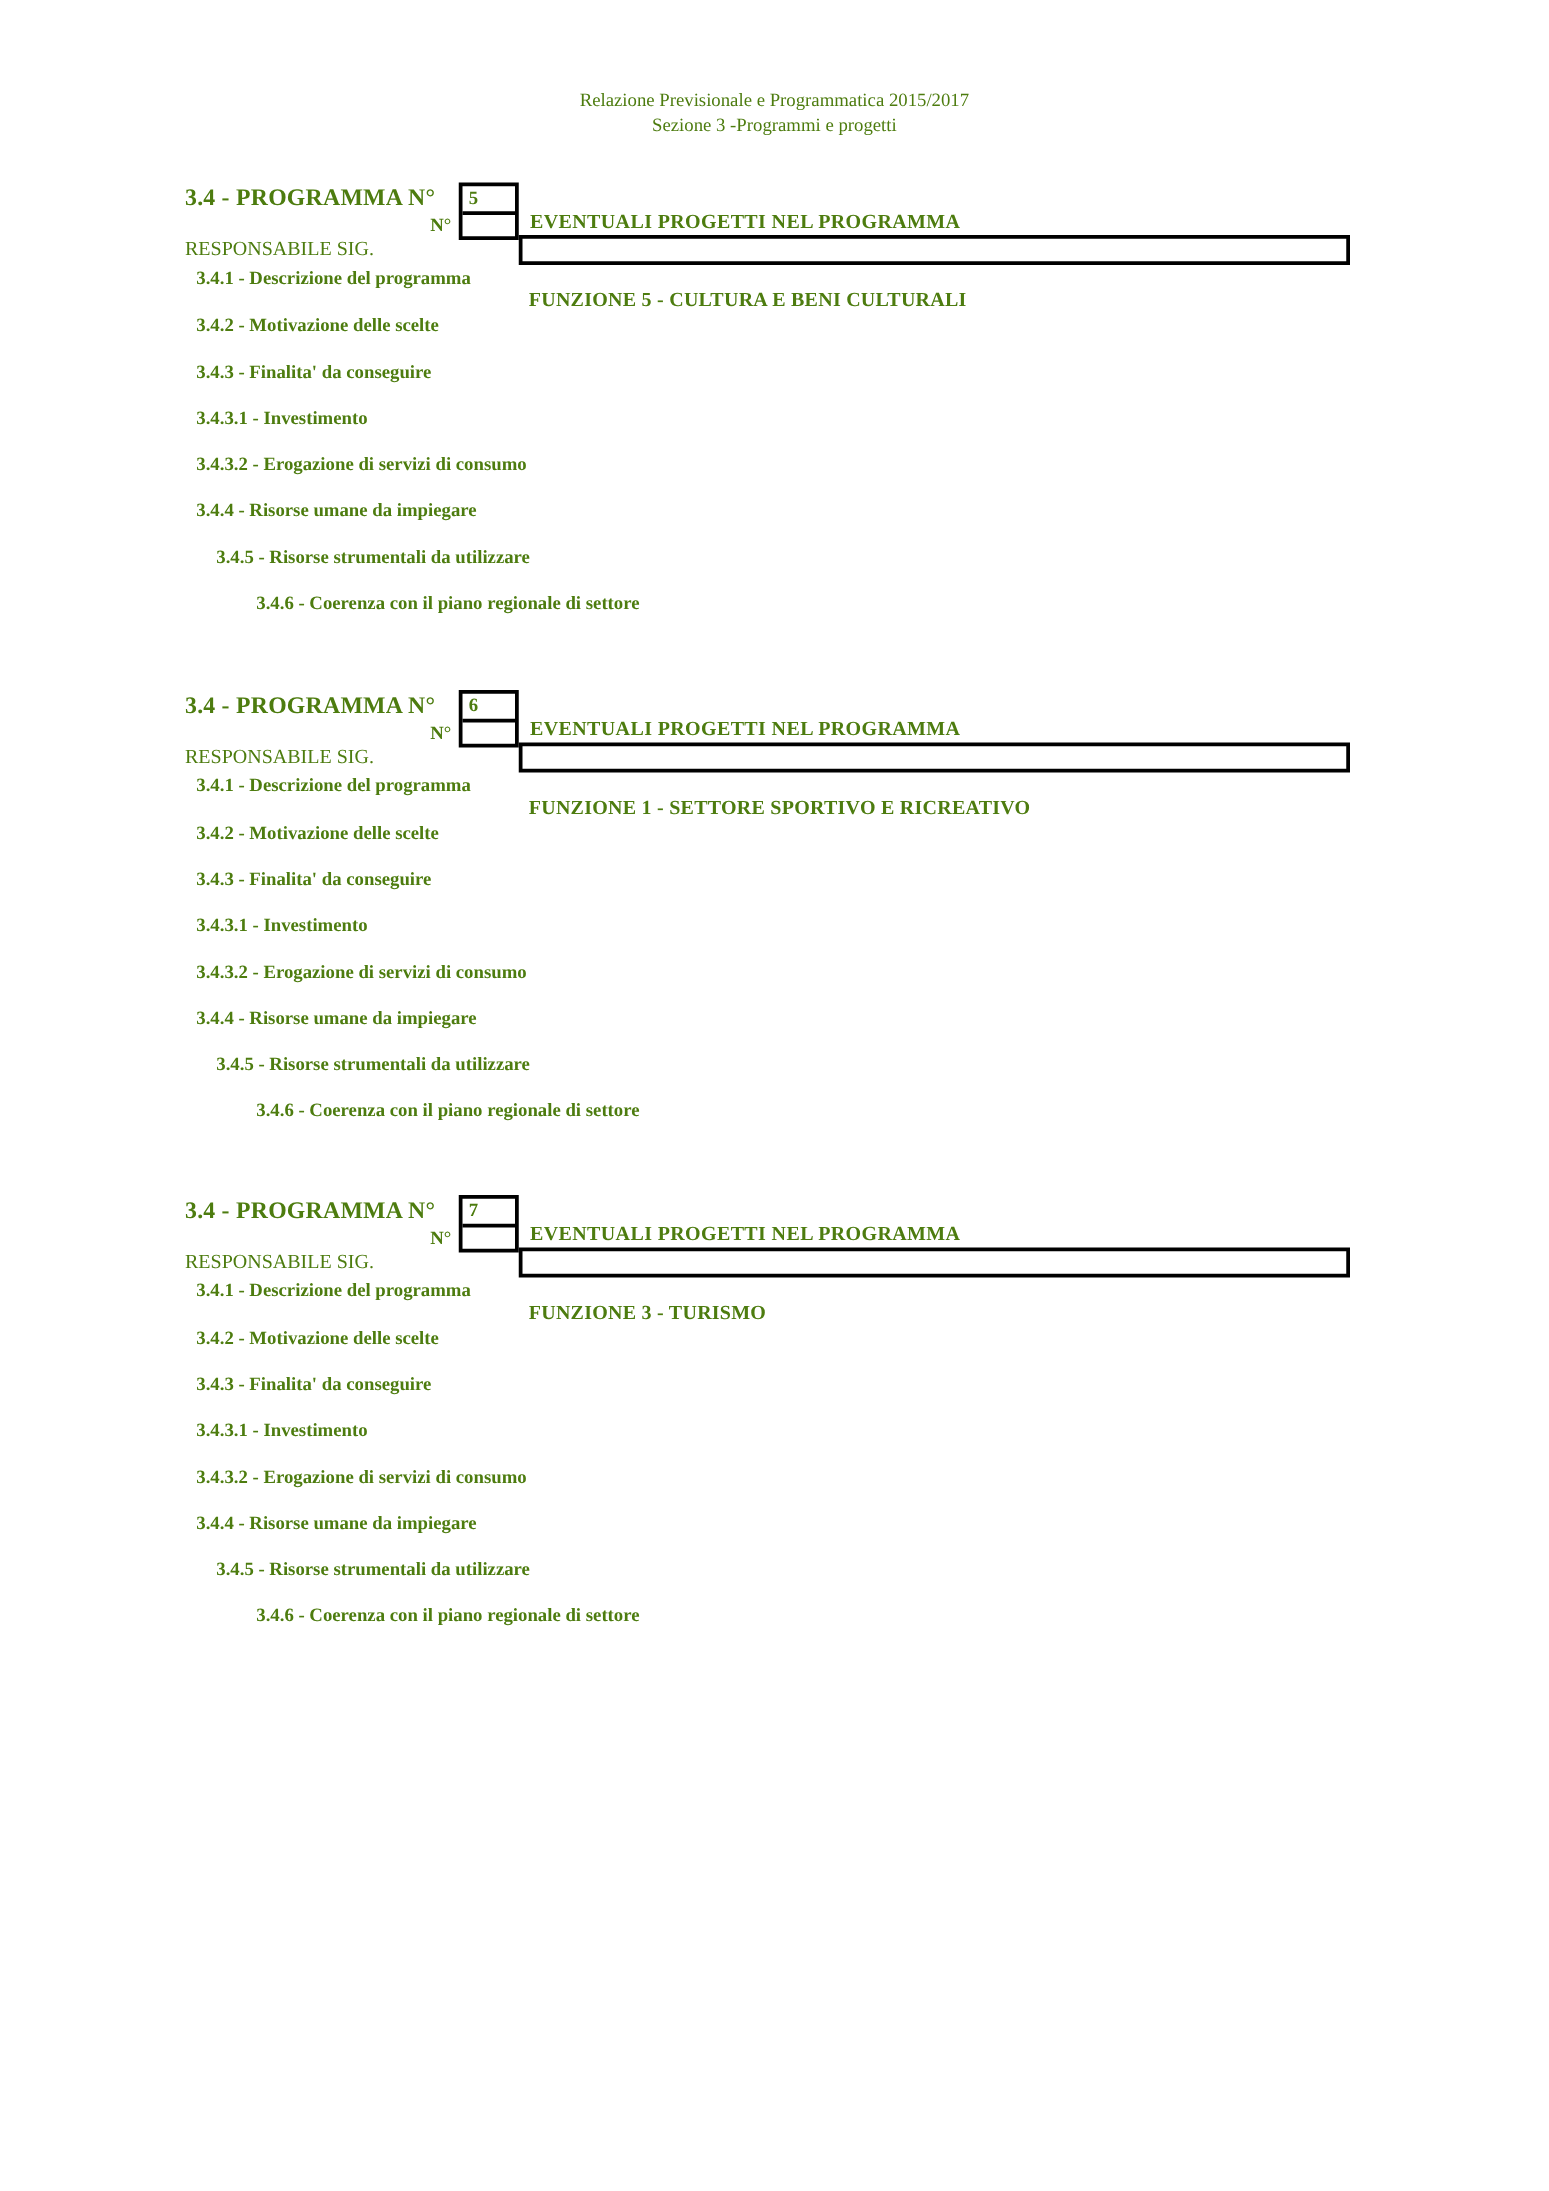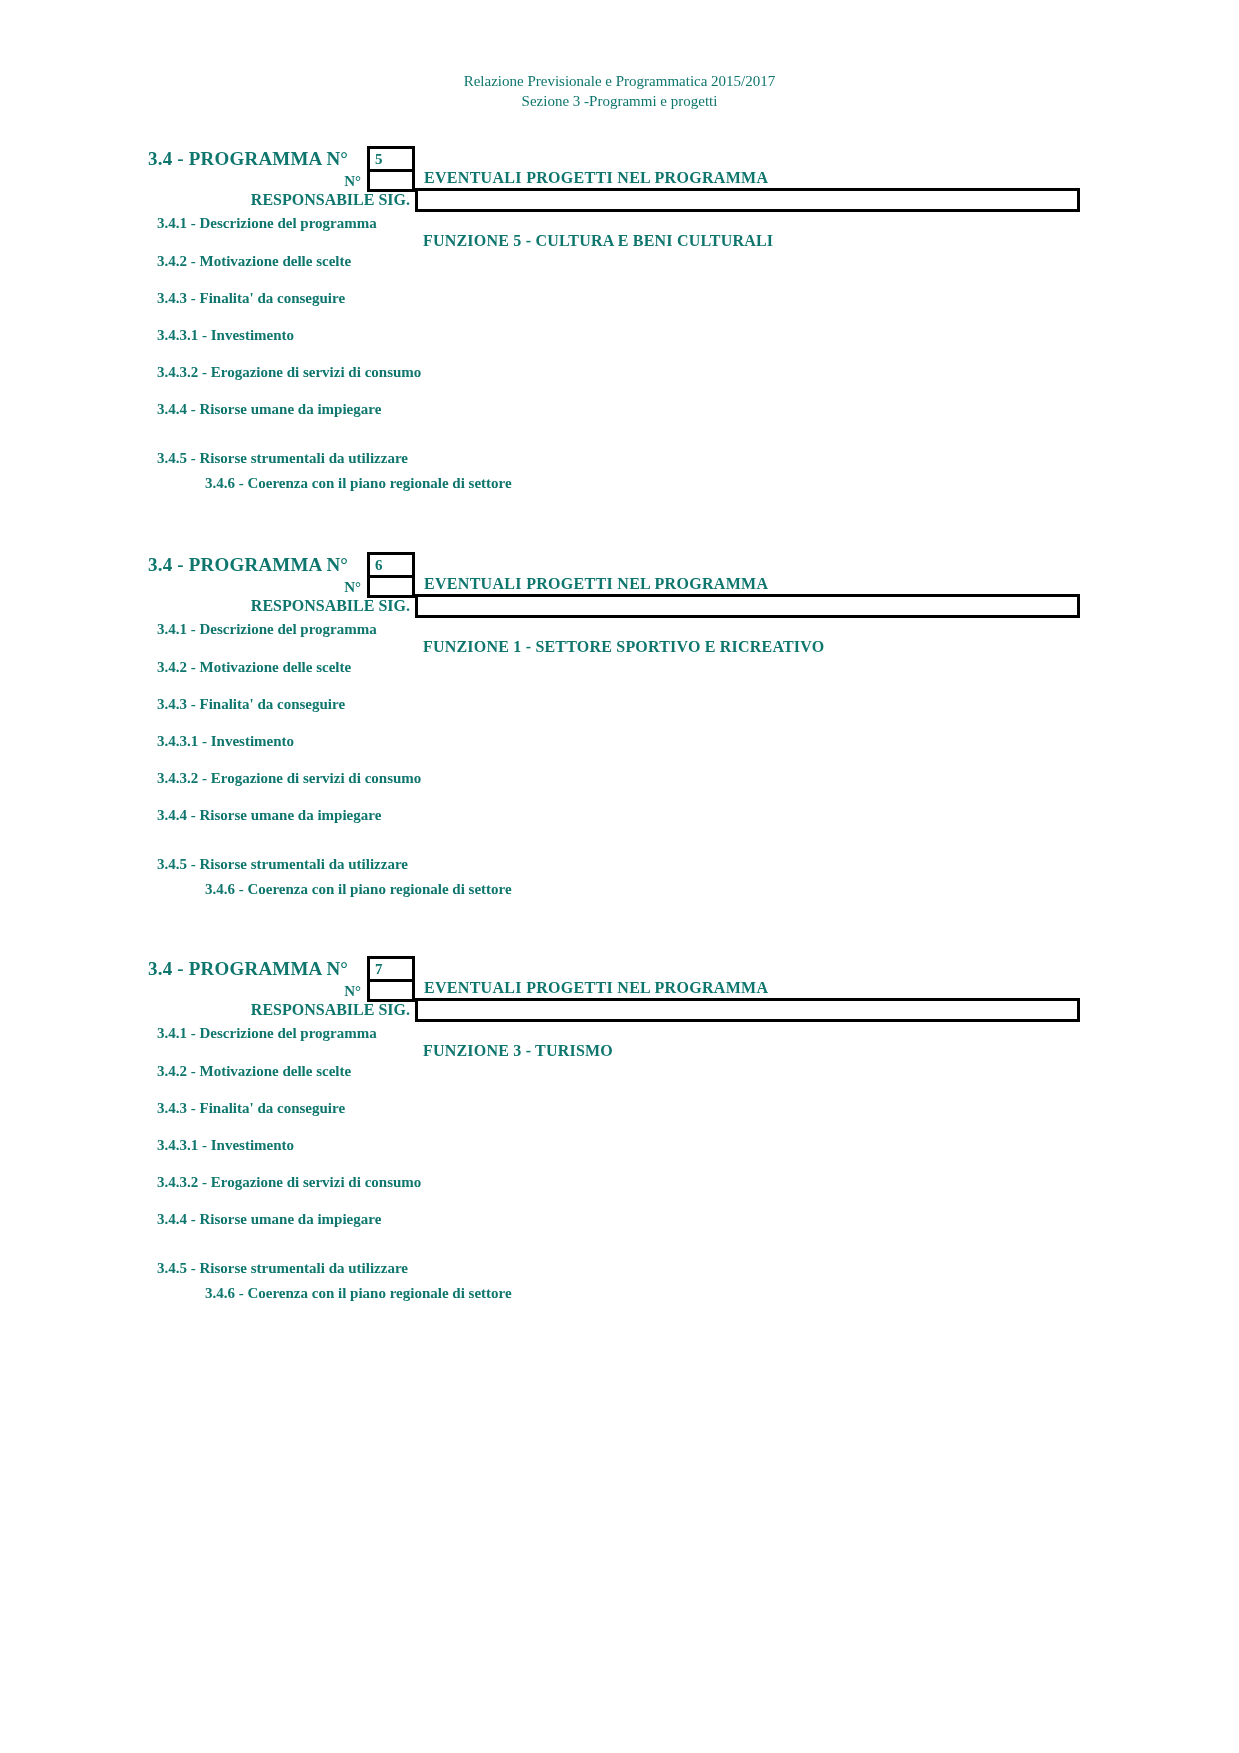--- a/index.html
+++ b/index.html
@@ -5,21 +5,21 @@
   html, body {
     margin: 0;
     padding: 0;
     background: #ffffff;
   }
   .page {
     position: relative;
     width: 1239px;
     height: 1753px;
     background: #ffffff;
-    color: #0f766e;
+    color: #4d7c0f;
     font-family: "Liberation Serif", serif;
     overflow: hidden;
   }
   .doc-header {
     position: absolute;
     top: 71px;
     left: 0;
     width: 1239px;
     text-align: center;
     font-size: 15px;
@@ -82,23 +82,23 @@
     font-size: 16px;
     font-weight: bold;
     letter-spacing: 0.3px;
     white-space: nowrap;
   }
   .resp-label {
     position: absolute;
     left: 148px;
     top: 45px;
     width: 262px;
-    text-align: right;
+    text-align: left;
     font-size: 16px;
-    font-weight: bold;
+    font-weight: normal;
     white-space: nowrap;
   }
   .resp-box {
     position: absolute;
     left: 415px;
     top: 42px;
     width: 665px;
     height: 24px;
     border: 3px solid #000000;
     box-sizing: border-box;
@@ -122,21 +122,21 @@
     font-weight: bold;
     letter-spacing: 0.2px;
     white-space: nowrap;
   }
   .i0 { top: 69px; }
   .i1 { top: 107px; }
   .i2 { top: 144px; }
   .i3 { top: 181px; }
   .i4 { top: 218px; }
   .i5 { top: 255px; }
-  .i6 { top: 304px; }
+  .i6 { top: 292px; margin-left: 16px; }
   .i7 { top: 329px; margin-left: 48px; }
   .b0 { top: 146px; }
   .b1 { top: 552px; }
   .b2 { top: 956px; }
 </style>
 </head>
 <body>
 
 <div class="page">
 

